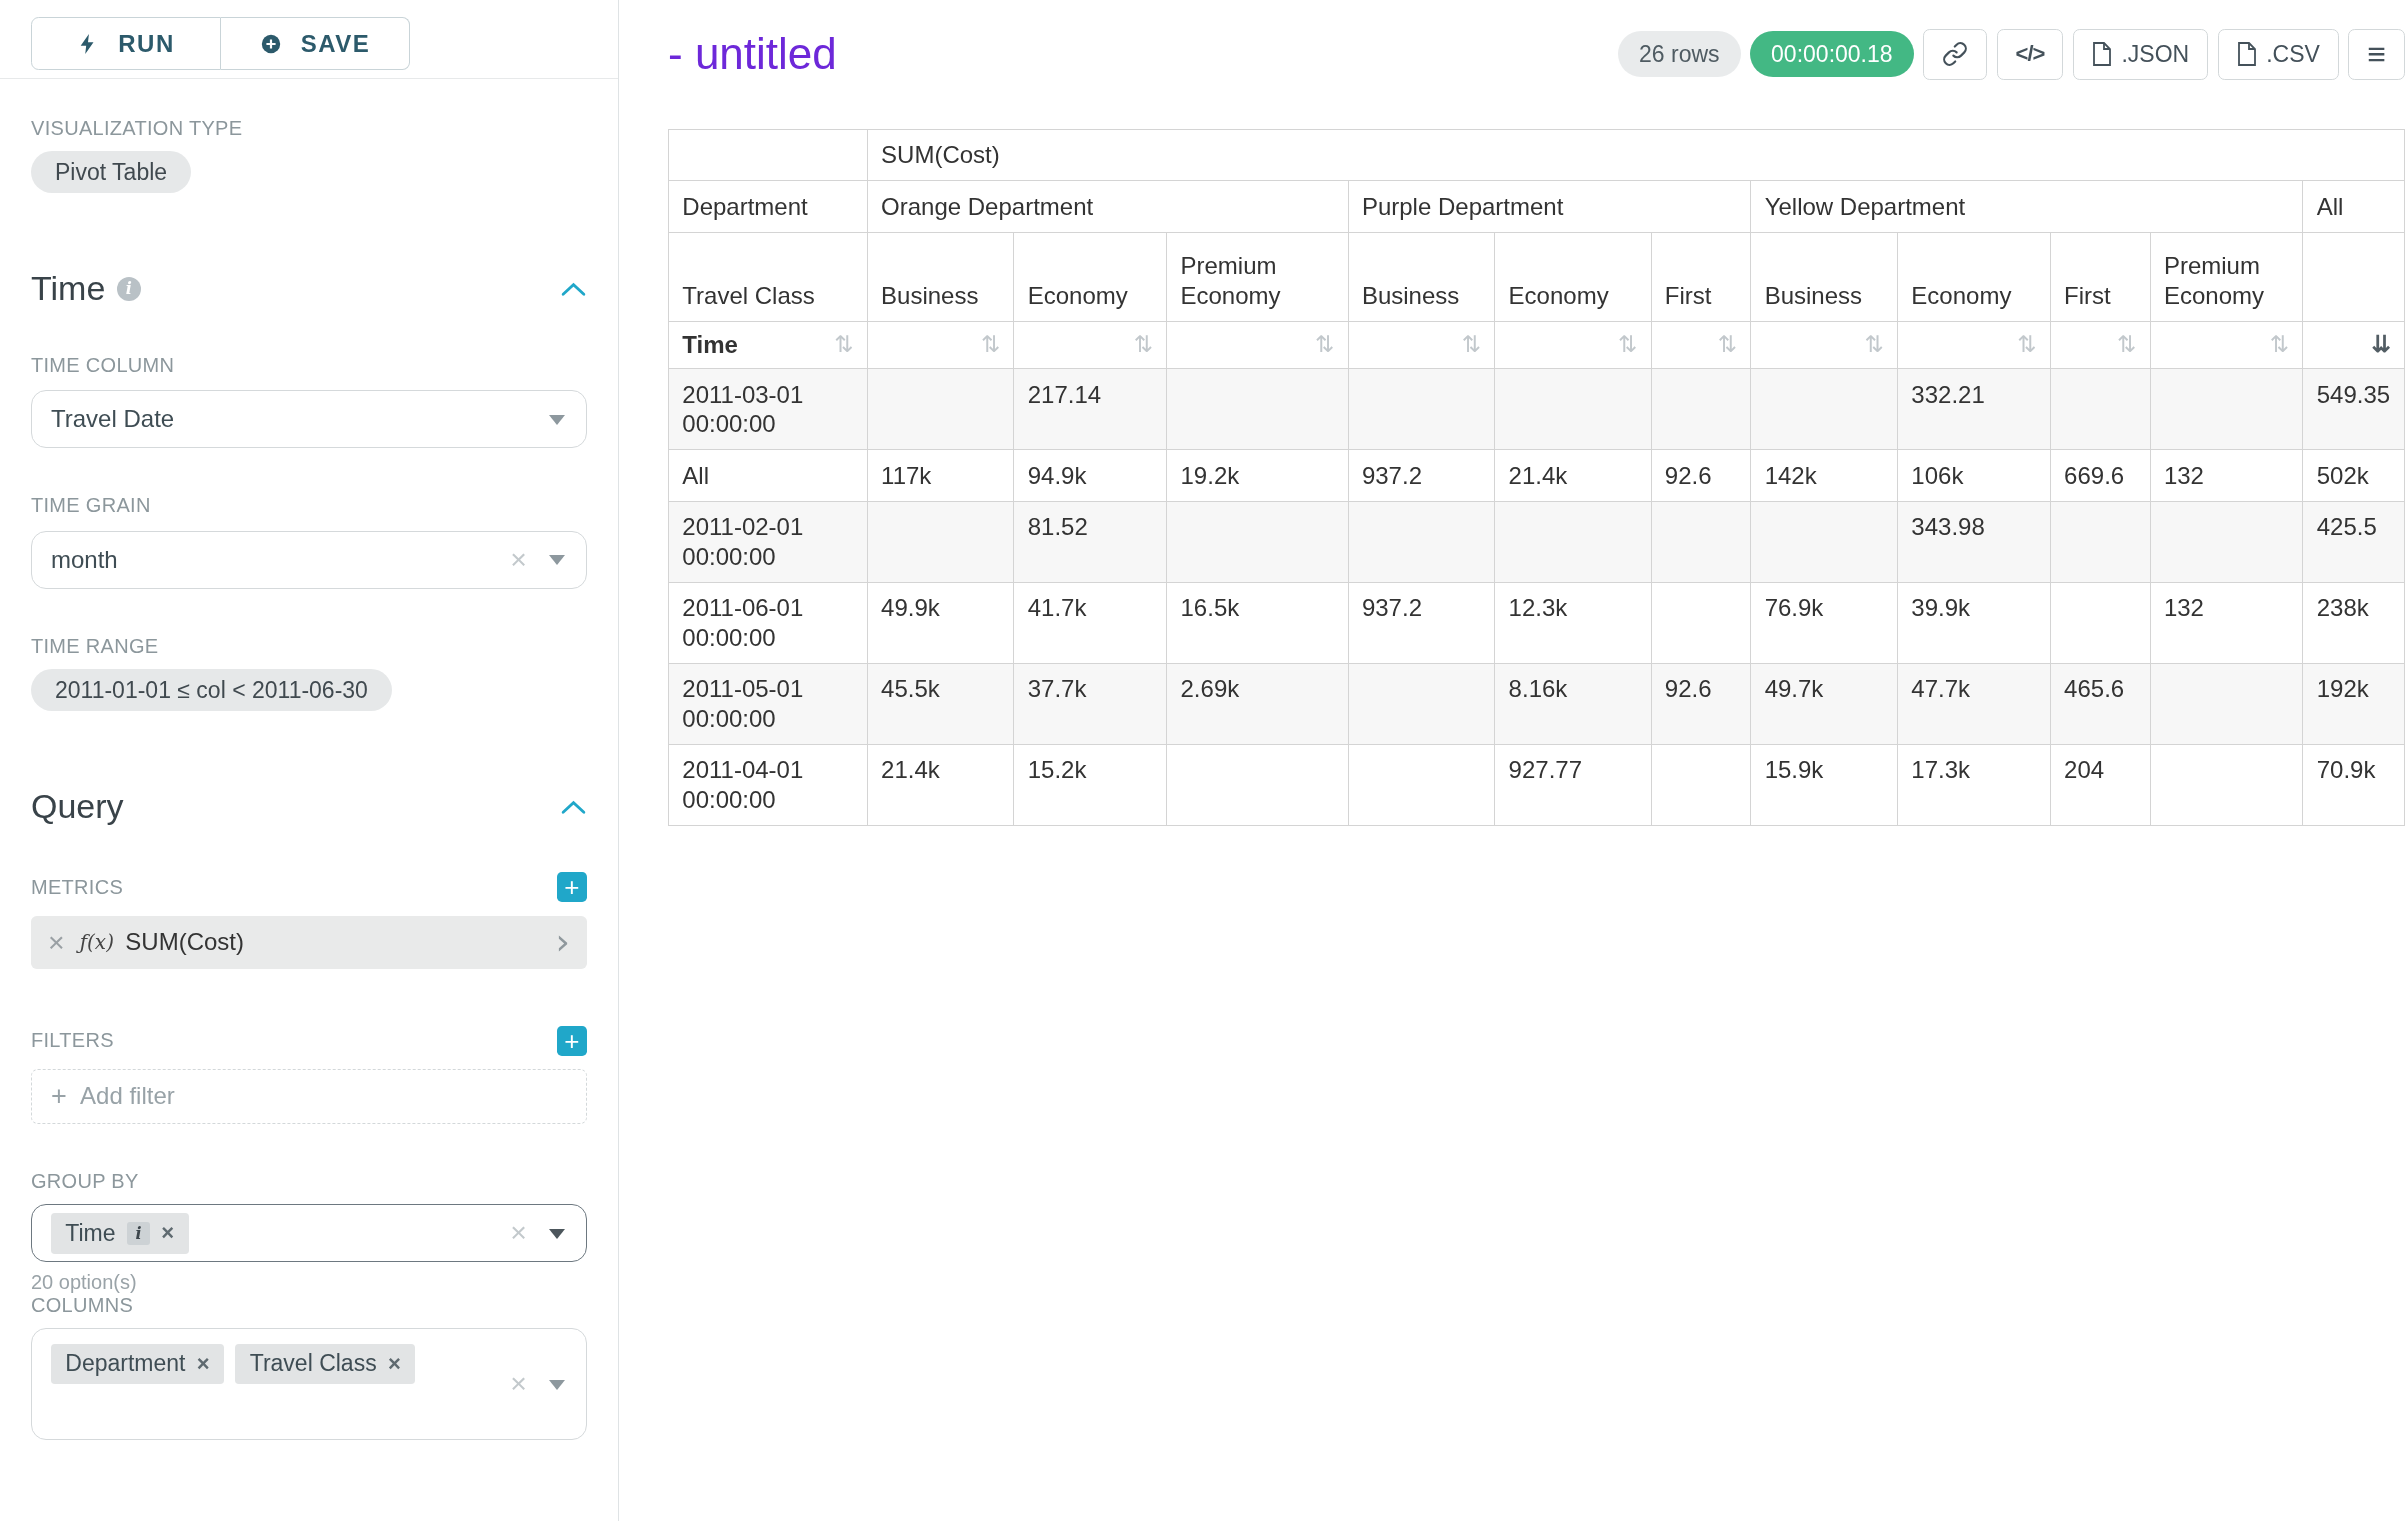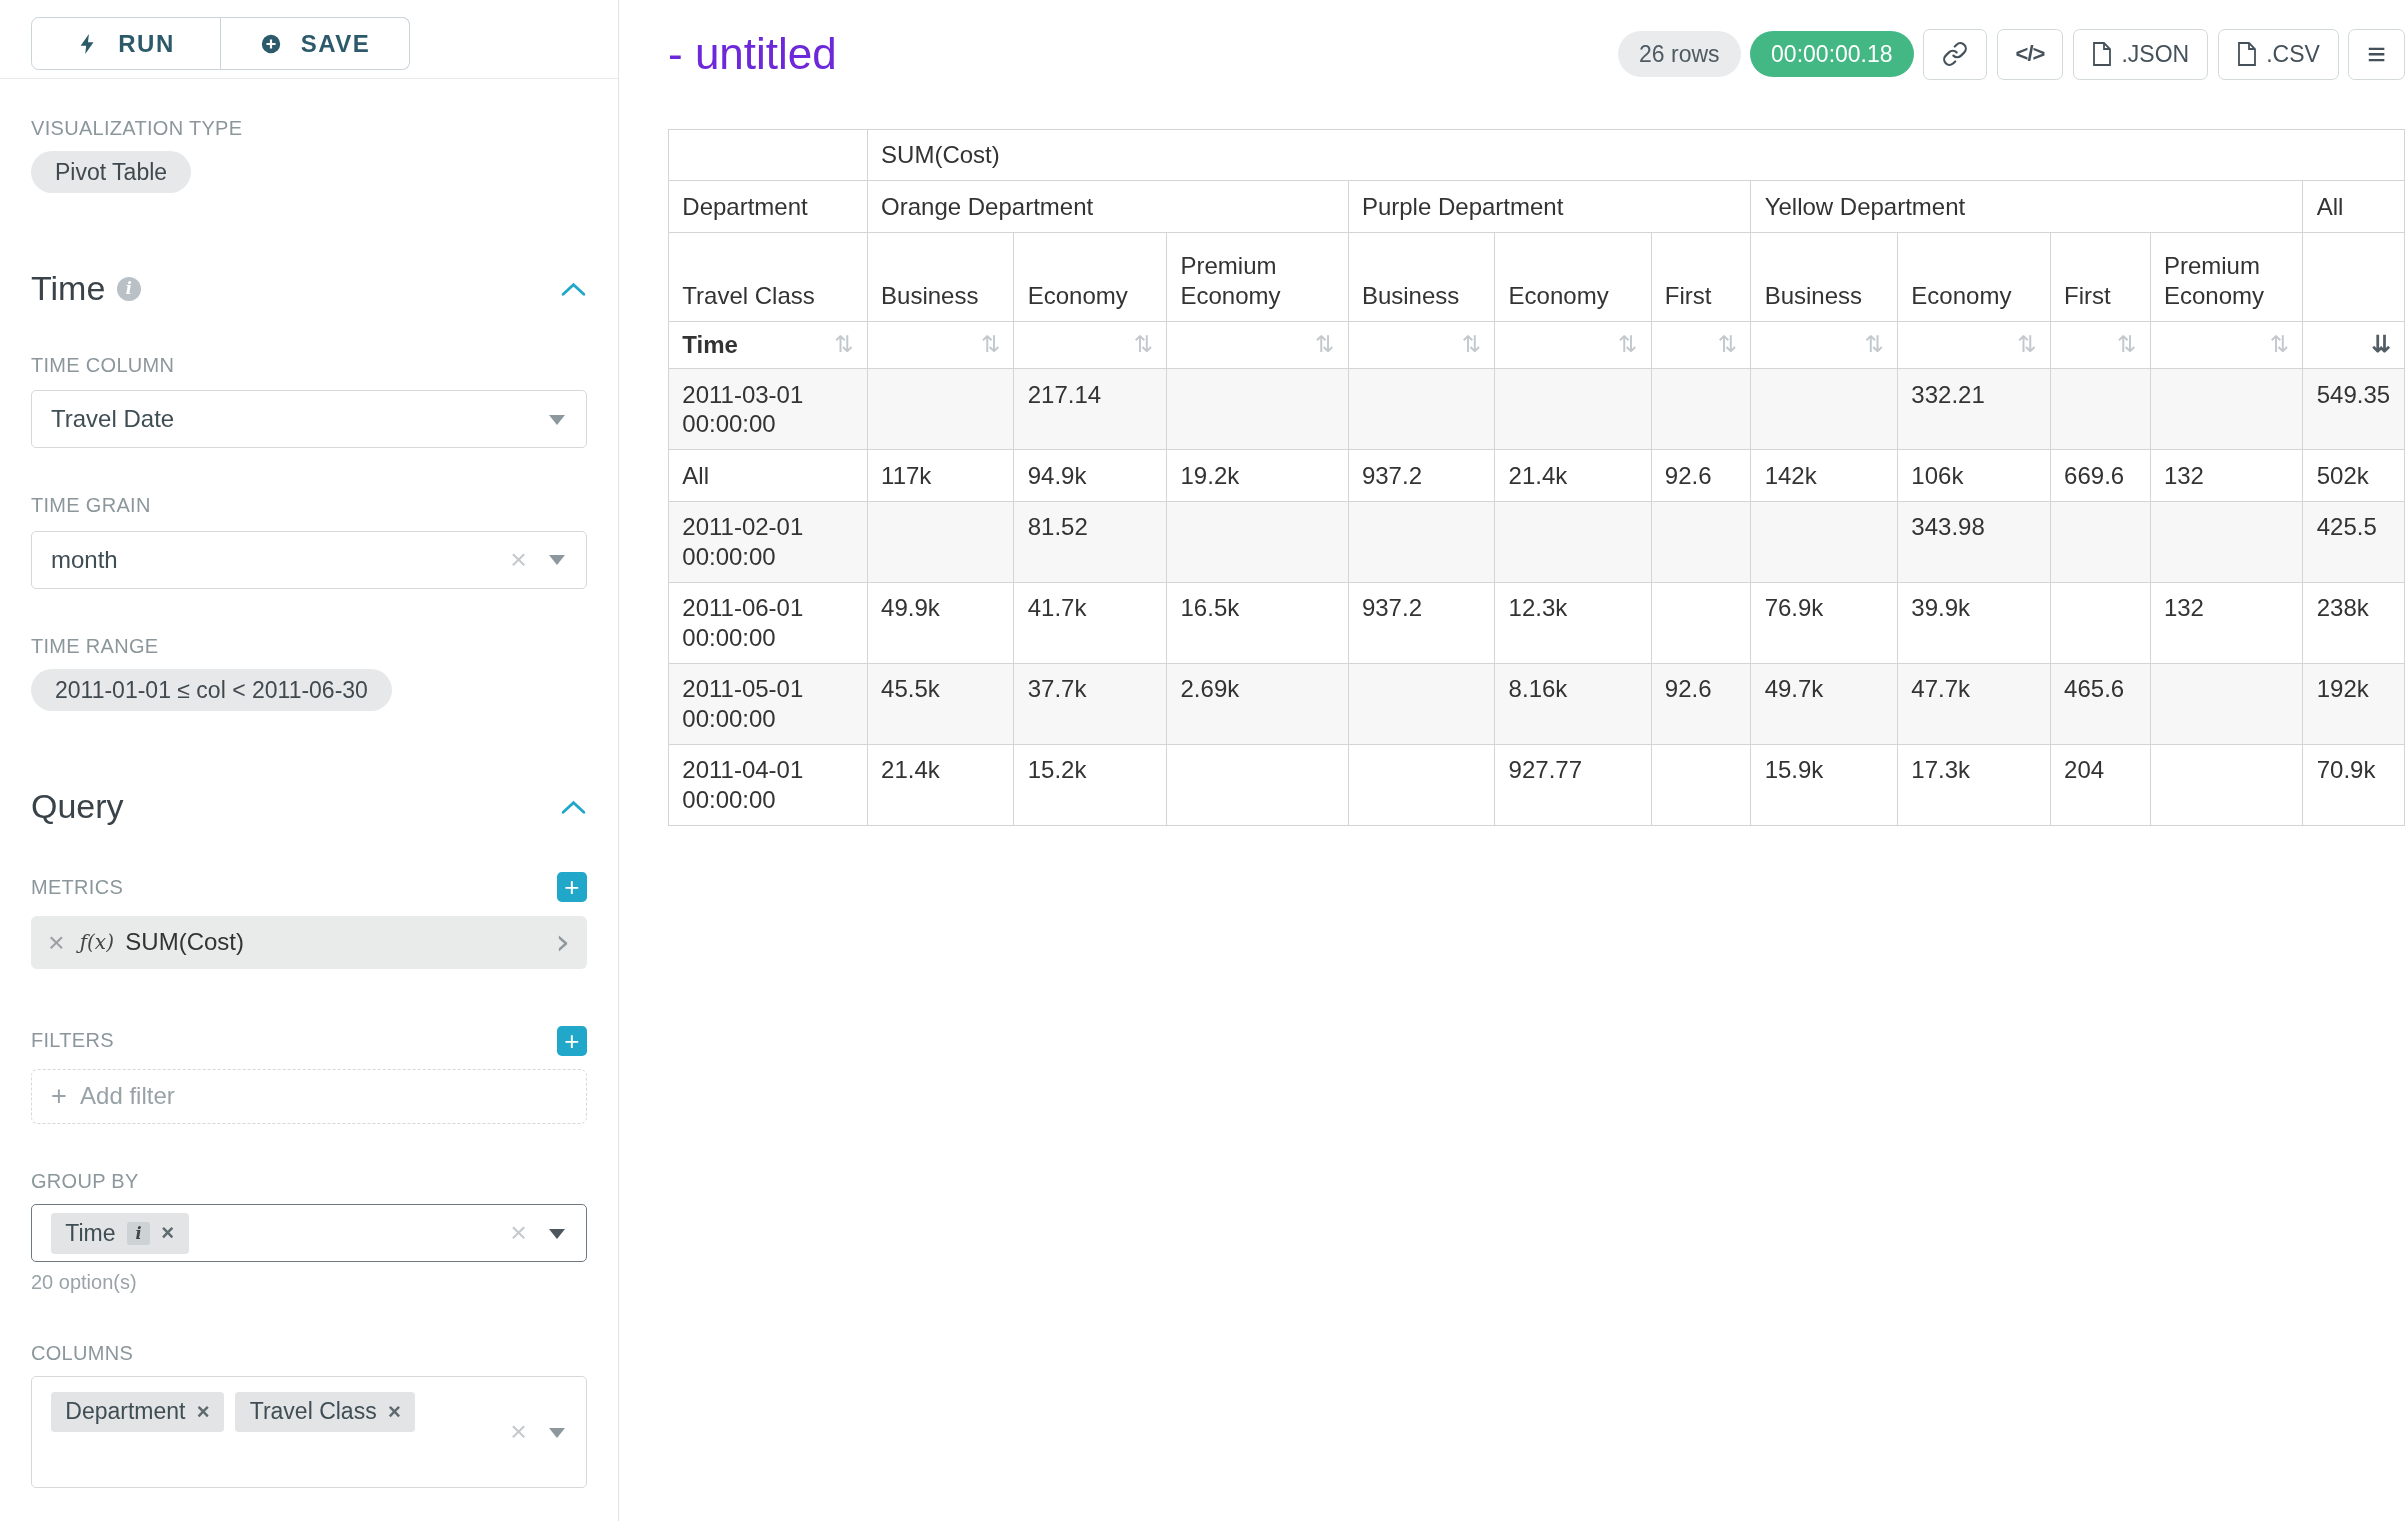--- a/index.html
+++ b/index.html
@@ -30,21 +30,21 @@
   .pill { display:inline-block; background:#e6e8e9; border-radius:23px; padding:7.6px 24px;
           font-size:23px; color:#40494f; }
 
   .section-header { display:flex; align-items:center; margin-top:76px; }
   .section-title { font-size:34px; font-weight:400; color:#394349; }
   .info-circle { width:24px; height:24px; border-radius:50%; background:#b9c1c6; color:#fff;
                  font-size:16px; font-weight:700; display:inline-flex; align-items:center;
                  justify-content:center; margin-left:11.4px; font-family:"DejaVu Serif",serif; font-style:italic; }
   .collapse-btn { margin-left:auto; display:flex; align-items:center; cursor:pointer; }
 
-  .select { position:relative; border:1px solid #d5d9db; border-radius:5px; min-height:58px;
+  .select { position:relative; border:1px solid #d5d9db; border-radius:15px; min-height:58px;
             display:flex; align-items:center; padding:0 90px 0 19px; font-size:24px;
             color:#3f4d54; background:#fff; }
   .select.focused { border:1.9px solid #6d7880; }
   .select.tall { min-height:112px; align-items:flex-start; padding-top:14.3px; }
   .caret { position:absolute; right:21px; top:50%; margin-top:-4.8px; width:0; height:0;
            border-left:8.6px solid transparent; border-right:8.6px solid transparent;
            border-top:10.5px solid #8d989e; }
   .caret.dark { border-top-color:#4c565c; }
   .clear-x { position:absolute; right:59px; top:50%; transform:translateY(-52%);
              color:#c3c9cc; font-size:28.5px; line-height:1; cursor:pointer; }
@@ -200,21 +200,21 @@
               <span class="chip-label">Time</span>
               <span class="chip-info">i</span>
               <span class="chip-x">×</span>
             </span>
           </span>
         <span class="clear-x">×</span>
         <span class="caret dark"></span>
       </div>
       <div class="opt-hint">20 option(s)</div>
 
-      <div class="ctl-label" style="margin-top:48px;">COLUMNS</div>
+      <div class="ctl-label" style="">COLUMNS</div>
       <div class="select tall mt-12">
         <span class="chips-row" id="columns-chips">
             <span class="chip">
               <span class="chip-label">Department</span>
               <span class="chip-x">×</span>
             </span>
             <span class="chip">
               <span class="chip-label">Travel Class</span>
               <span class="chip-x">×</span>
             </span>

